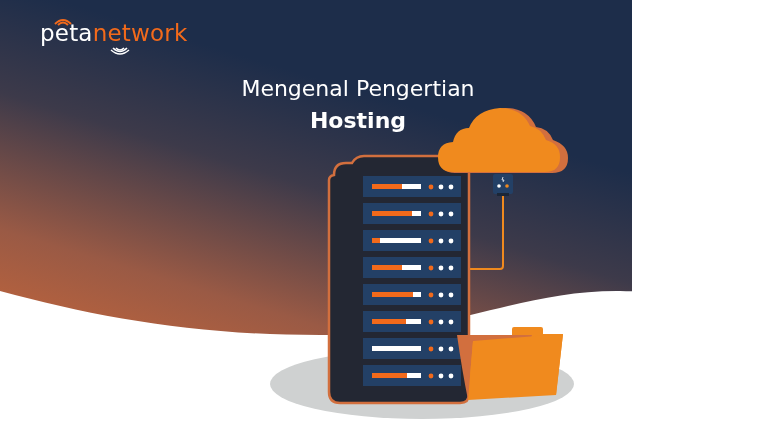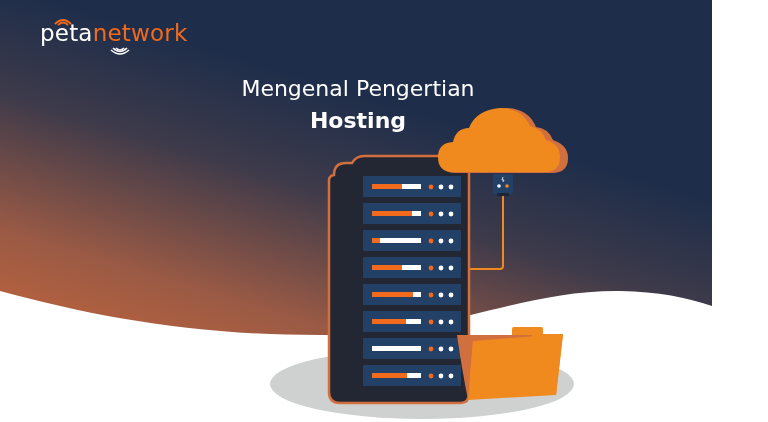--- a/index.html
+++ b/index.html
@@ -1,17 +1,17 @@
 <!DOCTYPE html>
 <html><head>
 <meta charset="utf-8">
 <style>
   html,body{margin:0;padding:0;}
   body{width:768px;height:422px;overflow:hidden;background:#ffffff;font-family:"DejaVu Sans",sans-serif;}
-  .stage{position:relative;width:712px;height:422px;overflow:hidden;}
+  .stage{position:relative;width:632px;height:422px;overflow:hidden;}
   .bg{position:absolute;left:0;top:0;}
   .logo{position:absolute;left:40px;top:22px;font-size:23px;letter-spacing:0.2px;line-height:1;}
   .logo .p1{color:#ffffff;}
   .logo .p2{color:#f26a1b;}
   .title{position:absolute;left:0;width:768px;text-align:center;color:#ffffff;}
   .t1{top:76px;font-size:22px;left:-26px;}
   .t2{top:108px;font-size:22px;font-weight:bold;left:-26px;}
   .illus{position:absolute;left:0;top:0;}
 </style>
 </head>

